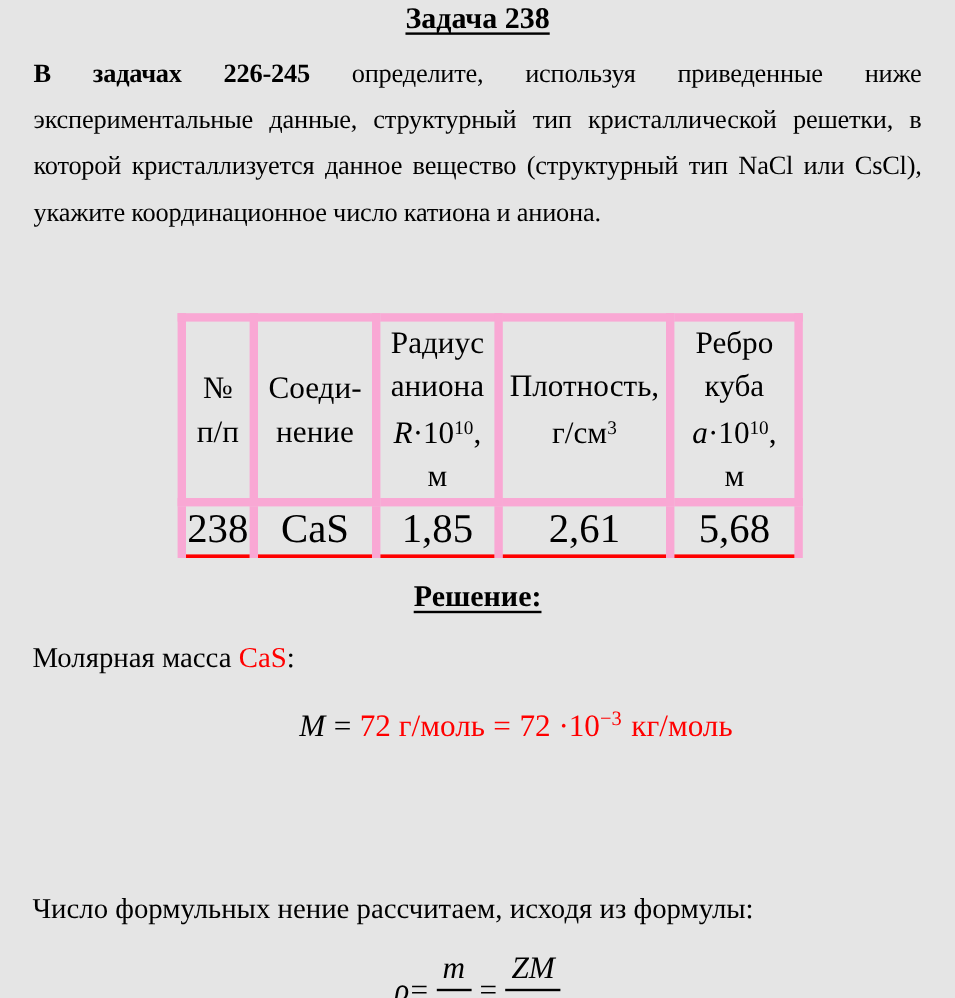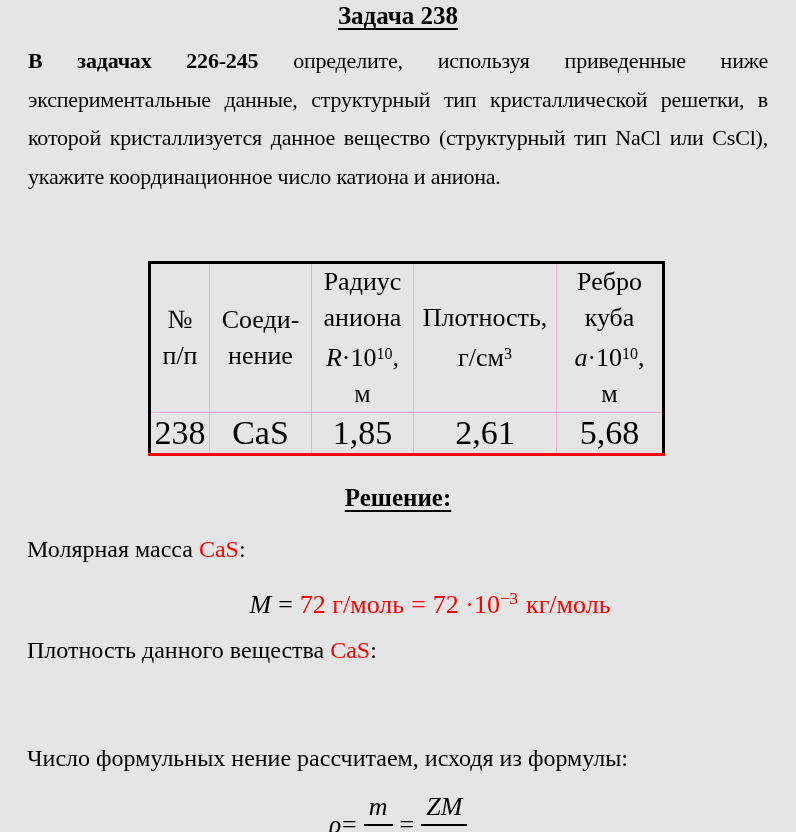--- a/index.html
+++ b/index.html
@@ -16,21 +16,21 @@
   #solution-heading{top:484px;}
   
   .intro{position:absolute;top:42px;left:28px;width:740px;
     font-size:22px;letter-spacing:-0.2px;}
   .intro .line{height:38.5px;line-height:38.5px;text-align:justify;text-align-last:justify;}
   .intro .line.last{text-align-last:left;}
   .b{font-weight:bold;}
   
   .tbl{position:absolute;left:148px;top:261px;border-collapse:collapse;table-layout:fixed;
     border:3px solid #000;}
-  .tbl td{border:1px solid #f9a8d4;text-align:center;vertical-align:middle;
+  .tbl td{border:7px solid #f9a8d4;text-align:center;vertical-align:middle;
     padding:0;font-size:26px;line-height:36px;}
   .tbl tr.hdr td{height:145px;}
   .tbl tr.data td{height:40px;font-size:34px;border-bottom:3px solid #ff0000;}
   .tbl sup{font-size:16px;vertical-align:7px;letter-spacing:0;}
   .it{font-style:italic;}
   
   .text-line{position:absolute;left:27px;font-size:24px;line-height:28px;}
   #line-molar{top:535px;}
   #line-density{top:636px;}
   #line-units{top:744px;}
@@ -121,23 +121,20 @@
   </div>
 
   <div id="line-molar" class="text-line">
     <span>Молярная масса </span><span class="red">CaS</span><span>:</span>
   </div>
 
   <div id="formula-m" class="formula">
     <span class="fvar">M</span><span class="eq">=</span><span class="red">72 г/моль</span><span class="eq red">=</span><span class="red">72 ·10</span><sup class="red">−3</sup><span class="red u-gap">кг/моль</span>
   </div>
 
-  <div id="line-density" class="text-line">
-    <span>Плотность данного вещества </span><span class="red">CaS</span><span>:</span>
-  </div>
 
 
   <div id="line-units" class="text-line">Число формульных нение рассчитаем, исходя из формулы:</div>
 
   <div id="formula-frac">
     <span class="fvar">ρ</span>
       <span class="eqtight">=</span>
       <span class="frac">
         <span class="num fvar">m</span>
         <span class="den"></span>

